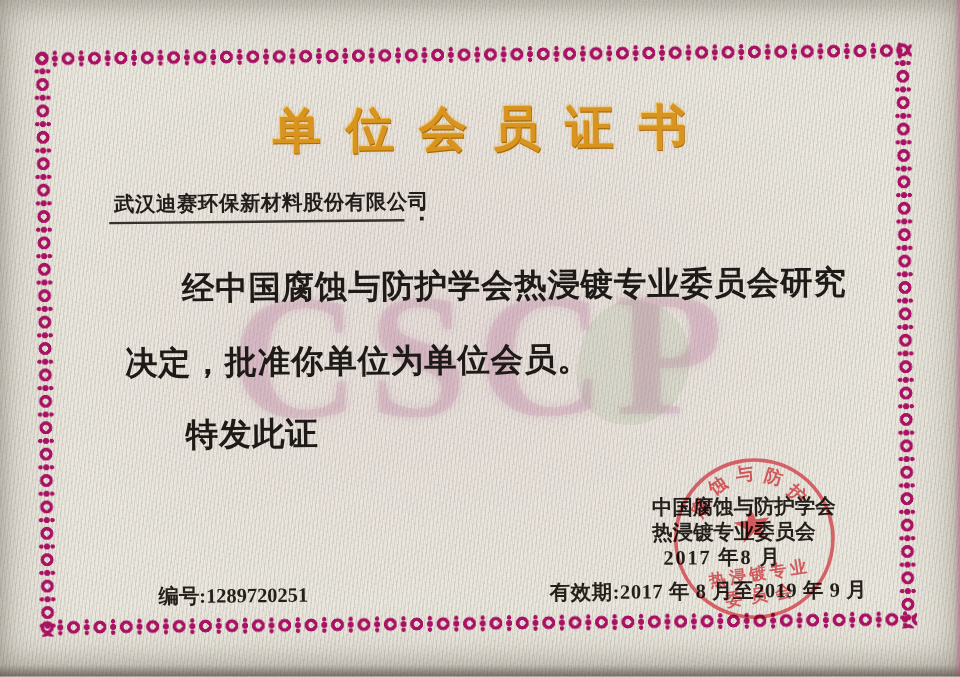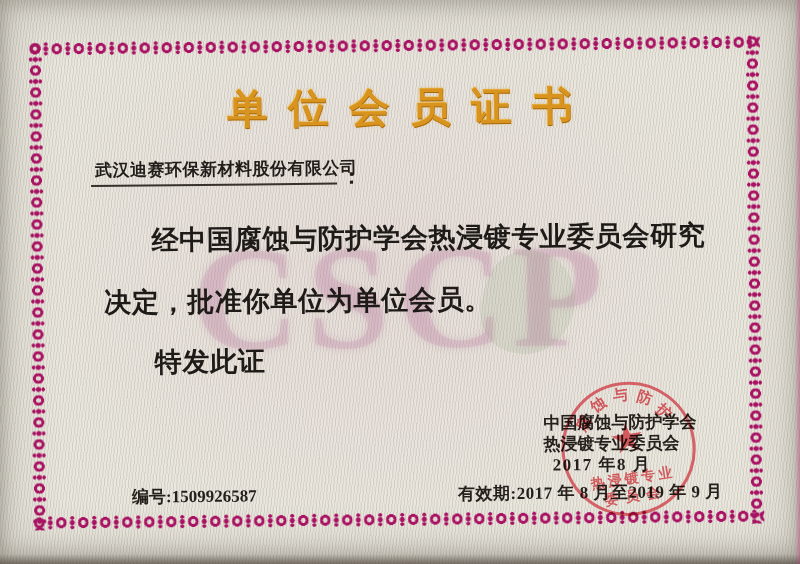--- a/index.html
+++ b/index.html
@@ -123,21 +123,21 @@
     <div class="bodyline l1">经中国腐蚀与防护学会热浸镀专业委员会研究</div>
     <div class="bodyline l2">决定，批准你单位为单位会员。</div>
     <div class="bodyline l3">特发此证</div>
 
     <div class="issuer">
       <div>中国腐蚀与防护学会</div>
       <div>热浸镀专业委员会</div>
       <div class="date">2017 年8 月</div>
     </div>
 
-    <div class="serial"><span>编号:</span><span>1509926587</span></div>
+    <div class="serial"><span>编号:</span><span>1289720251</span></div>
 
     <div class="validity">有效期:2017 年 8 月至2019 年 9 月</div>
 
     <div class="seal">
       <div class="seal-ring"></div>
       <span class="arc a0">腐</span>
       <span class="arc a1">蚀</span>
       <span class="arc a2">与</span>
       <span class="arc a3">防</span>
       <span class="arc a4">护</span>

